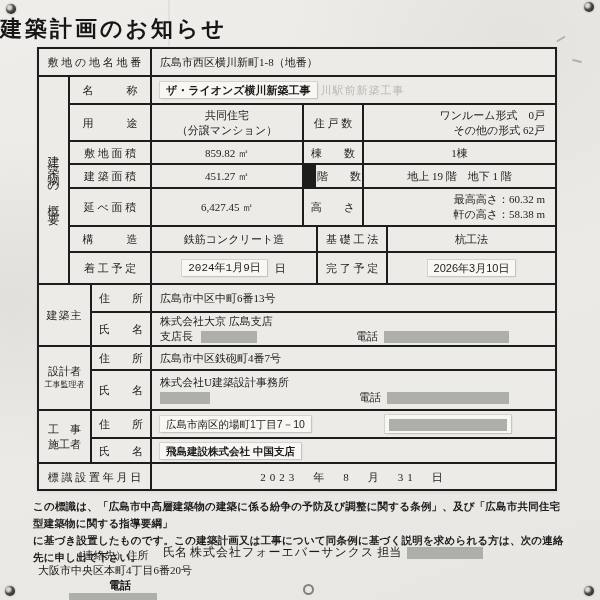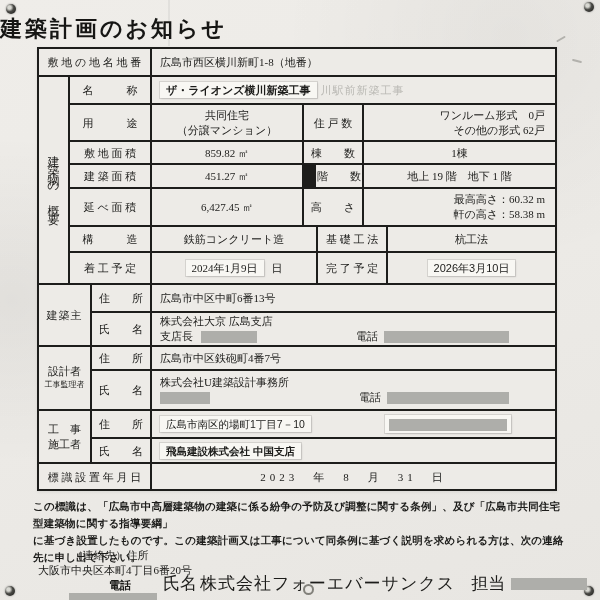--- a/index.html
+++ b/index.html
@@ -53,21 +53,21 @@
   }
   .ghost{color:#8e8e88;opacity:0.55;margin-left:4px;letter-spacing:1px;}
   .bar{display:inline-block;height:12px;background:#aeaeaa;vertical-align:middle;}
   .two-line{line-height:15px;}
   .nmrow{display:flex;width:100%;align-items:center;}
   .footer-para{
     position:absolute;left:33px;top:498px;width:536px;
     font-size:10.5px;line-height:17px;font-weight:600;color:#1c1c1a;letter-spacing:0.2px;
   }
   .contact1{position:absolute;left:28px;top:548px;font-size:11px;color:#1c1c1a;display:flex;align-items:center;flex-direction:column;}
-  .contact2{position:absolute;left:163px;top:572px;font-size:17px;color:#1c1c1a;display:flex;align-items:center;}
+  .contact2{position:absolute;left:163px;top:544px;font-size:12px;color:#1c1c1a;display:flex;align-items:center;}
   .mark{position:absolute;width:7px;height:7px;border-radius:50%;border:2px solid #55554f;opacity:0.7;}
   .crease{position:absolute;left:168px;top:0;width:2px;height:46px;background:rgba(0,0,0,0.05);}
   .scratch{position:absolute;width:10px;height:2px;background:rgba(80,80,75,0.35);border-radius:2px;}
 </style>
 </head>
 <body>
 
 <div class="sign">
 
   <div class="bolt" style="left:6px;top:4px;"></div>
@@ -125,21 +125,21 @@
       <span>軒の高さ：58.38 m</span>
     </div>
 
     <div class="cell" style="grid-column:2/4;grid-row:7/8;">構　　　造</div>
     <div class="cell" style="grid-column:4/6;grid-row:7/8;">鉄筋コンクリート造</div>
     <div class="cell" style="grid-column:6/8;grid-row:7/8;">基 礎 工 法</div>
     <div class="cell" style="grid-column:8/9;grid-row:7/8;">杭工法</div>
 
     <div class="cell" style="grid-column:2/4;grid-row:8/9;">着 工 予 定</div>
     <div class="cell" style="grid-column:4/6;grid-row:8/9;">
-      <span class="sticker" style="font-family:Liberation Serif, serif;">2024年1月9日</span>
+      <span class="sticker" style="font-family:Liberation Mono, monospace;">2024年1月9日</span>
       <span style="margin-left:8px;">日</span>
     </div>
     <div class="cell" style="grid-column:6/8;grid-row:8/9;">完 了 予 定</div>
     <div class="cell" style="grid-column:8/9;grid-row:8/9;">
       <span class="sticker" style="font-family:'Liberation Sans','DejaVu Sans',sans-serif;">2026年3月10日</span>
     </div>
 
     <div class="cell" style="grid-column:1/3;grid-row:9/11;letter-spacing:1px;">建築主</div>
     <div class="cell" style="grid-column:3/4;grid-row:9/10;">住　　所</div>
     <div class="cell left" style="grid-column:4/9;grid-row:9/10;">広島市中区中町6番13号</div>
@@ -198,17 +198,17 @@
 
   <div class="contact1">
     <span>（連絡先）住所</span>
     <span style="margin-left:10px;">大阪市中央区本町4丁目6番20号</span>
     <span style="margin-left:20px;font-weight:600;">電話</span>
     <span class="bar" style="width:88px;margin-left:6px;"></span>
   </div>
   <div class="contact2">
     <span>氏名</span>
     <span style="margin-left:3px;letter-spacing:1px;">株式会社フォーエバーサンクス</span>
-    <span style="margin-left:16px;">担当</span>
+    <span style="margin-left:3px;">担当</span>
     <span class="bar" style="width:76px;margin-left:6px;"></span>
   </div>
 
 </div>
 
 </body></html>

